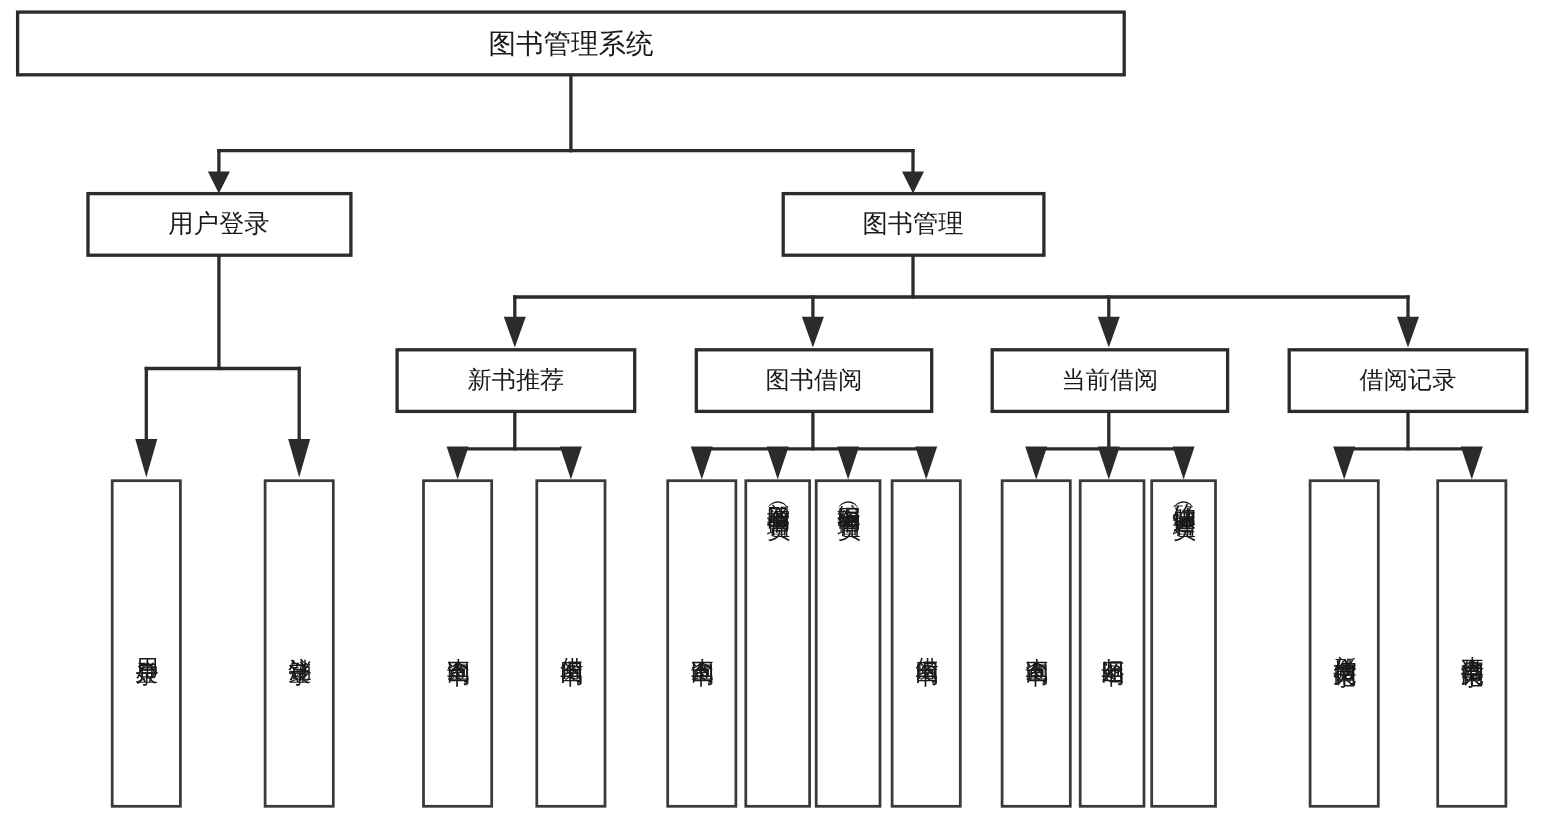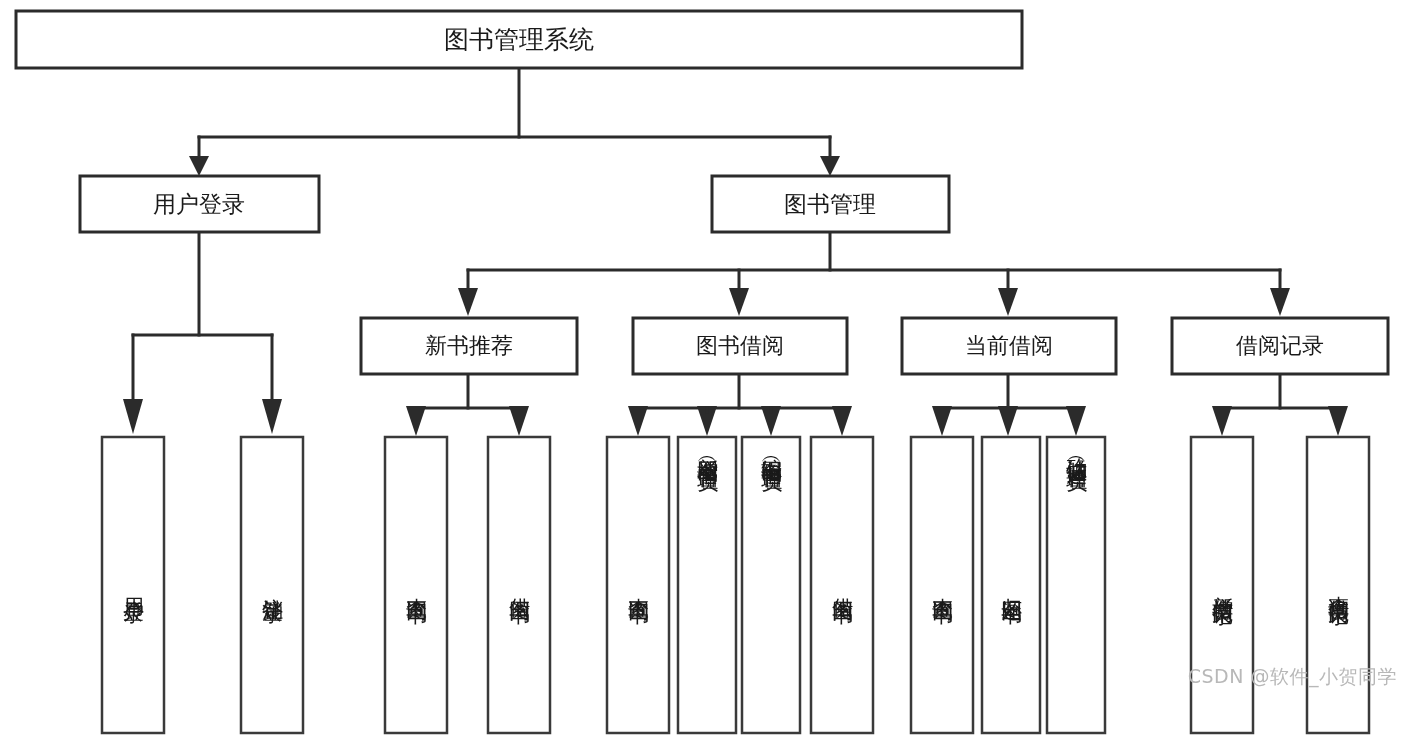--- a/index.html
+++ b/index.html
@@ -239,15 +239,14 @@
     <span class="leaf-label">确认归还（管理员）</span>
   </div>
 
   <div class="leaf-label-wrap" style="left:1191px; top:437px; width:62px; height:296px;">
     <span class="leaf-label">新增借阅记录</span>
   </div>
   <div class="leaf-label-wrap" style="left:1307px; top:437px; width:62px; height:296px;">
     <span class="leaf-label">查询借阅记录</span>
   </div>
 
-  <div class="watermark">CSDN @软件_小贺同学</div>
 
 </div>
 
 </body></html>

